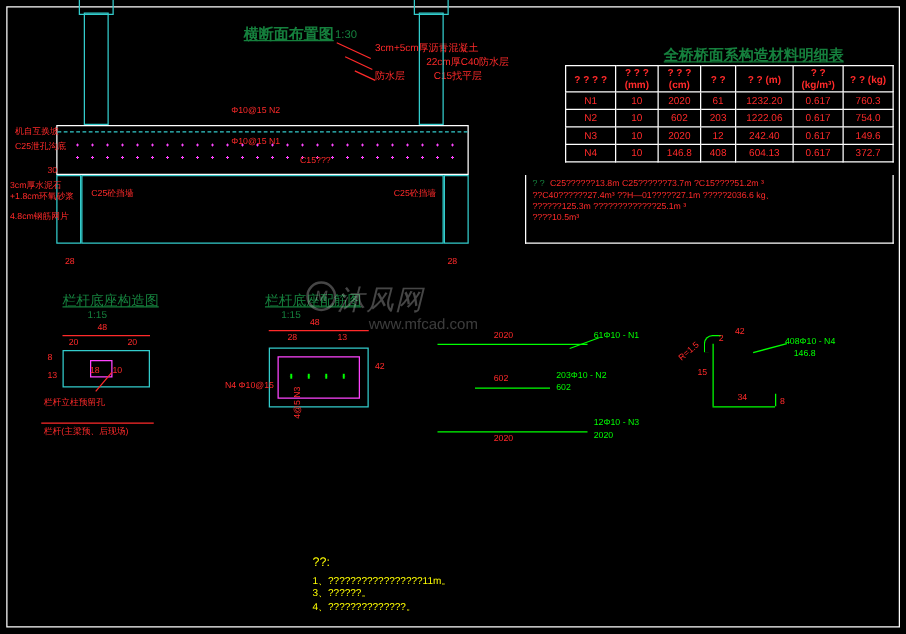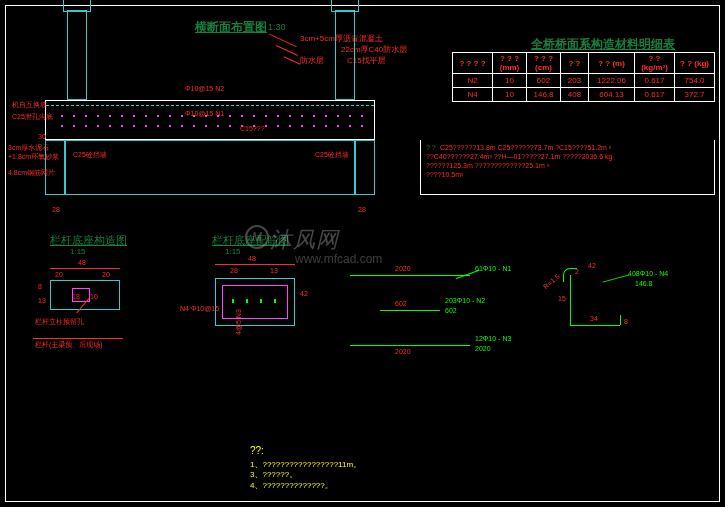--- a/index.html
+++ b/index.html
@@ -239,27 +239,45 @@
       <th style="width:46px">? ?
 (m)</th>
       <th style="width:40px">? ?
 (kg/m³)</th>
       <th style="width:40px">? ?
 (kg)</th>
     </tr>
   </thead>
   <tbody>
     <tr>
+      <td>N1</td>
+      <td>10</td>
+      <td>2020</td>
+      <td>61</td>
+      <td>1232.20</td>
+      <td>0.617</td>
+      <td>760.3</td>
+    </tr>
+    <tr>
       <td>N2</td>
       <td>10</td>
       <td>602</td>
       <td>203</td>
       <td>1222.06</td>
       <td>0.617</td>
       <td>754.0</td>
+    </tr>
+    <tr>
+      <td>N3</td>
+      <td>10</td>
+      <td>2020</td>
+      <td>12</td>
+      <td>242.40</td>
+      <td>0.617</td>
+      <td>149.6</td>
     </tr>
     <tr>
       <td>N4</td>
       <td>10</td>
       <td>146.8</td>
       <td>408</td>
       <td>604.13</td>
       <td>0.617</td>
       <td>372.7</td>
     </tr>

